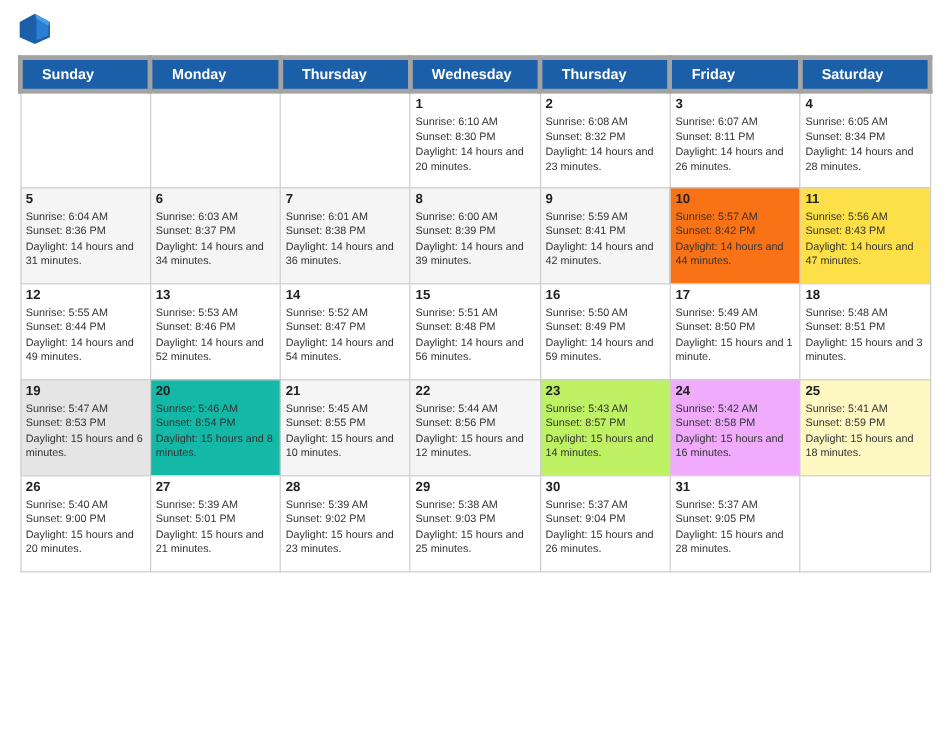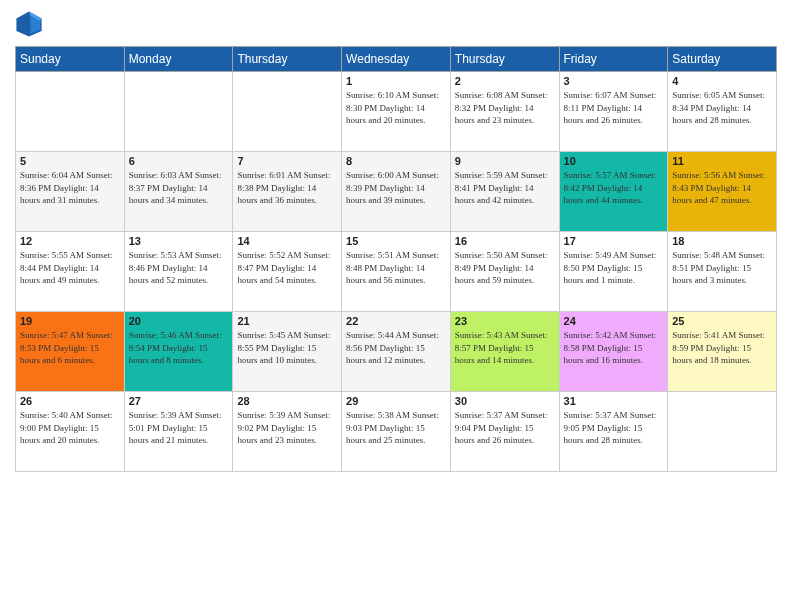--- a/index.html
+++ b/index.html
@@ -60,24 +60,24 @@
     }
     .calendar-table {
       width: 100%;
       border-collapse: collapse;
       table-layout: fixed;
     }
     .calendar-table th {
       background-color: #1a5fa8;
       color: #fff;
       font-size: 12px;
-      font-weight: normal;
-      padding: 5px 4px;
+      font-weight: bold;
+      padding: 5px 16px;
       text-align: left;
-      border: 1px solid #a3a3a3;
+      border: 4px solid #a3a3a3;
     }
     .calendar-table td {
       border: 1px solid #ccc;
       vertical-align: top;
       padding: 3px 4px;
       font-size: 9.5px;
       color: #222;
       height: 80px;
       background: #fff;
     }
@@ -87,21 +87,20 @@
     .day-number {
       font-weight: bold;
       font-size: 11px;
       margin-bottom: 2px;
       display: block;
     }
     .day-detail {
       font-size: 9px;
       line-height: 1.4;
       color: #333;
-      font-family: Liberation Serif, serif;
     }
     .empty-cell {
       background: #fff !important;
     }
   </style>
 </head>
 <body>
 
 <div class="page">
   <div class="header">
@@ -197,28 +196,28 @@
 Daylight: 14 hours
 and 39 minutes.</div>
           </td>
           <td style="background-color: rgb(245, 245, 245);">
             <span class="day-number">9</span>
             <div class="day-detail">Sunrise: 5:59 AM
 Sunset: 8:41 PM
 Daylight: 14 hours
 and 42 minutes.</div>
           </td>
-          <td style="background-color: #14b8a6;">
+          <td style="background-color: #f97316;">
             <span class="day-number">10</span>
             <div class="day-detail">Sunrise: 5:57 AM
 Sunset: 8:42 PM
 Daylight: 14 hours
 and 44 minutes.</div>
           </td>
-          <td style="background-color: #eab308;">
+          <td style="background-color: #fde047;">
             <span class="day-number">11</span>
             <div class="day-detail">Sunrise: 5:56 AM
 Sunset: 8:43 PM
 Daylight: 14 hours
 and 47 minutes.</div>
           </td>
         </tr>
         <tr>
           <td>
             <span class="day-number">12</span>
@@ -264,21 +263,21 @@
           </td>
           <td>
             <span class="day-number">18</span>
             <div class="day-detail">Sunrise: 5:48 AM
 Sunset: 8:51 PM
 Daylight: 15 hours
 and 3 minutes.</div>
           </td>
         </tr>
         <tr>
-          <td style="background-color: #f97316;">
+          <td style="background-color: #e5e5e5;">
             <span class="day-number">19</span>
             <div class="day-detail">Sunrise: 5:47 AM
 Sunset: 8:53 PM
 Daylight: 15 hours
 and 6 minutes.</div>
           </td>
           <td style="background-color: #14b8a6;">
             <span class="day-number">20</span>
             <div class="day-detail">Sunrise: 5:46 AM
 Sunset: 8:54 PM

